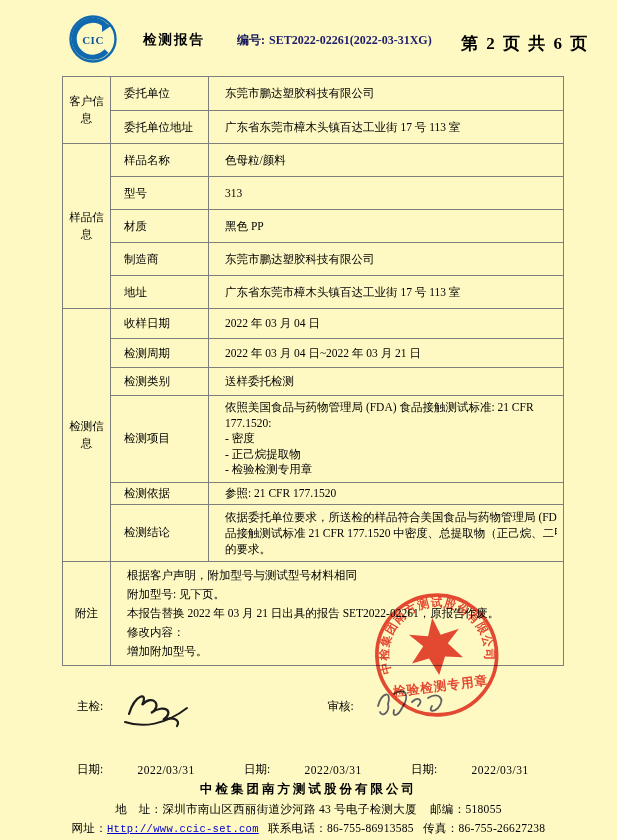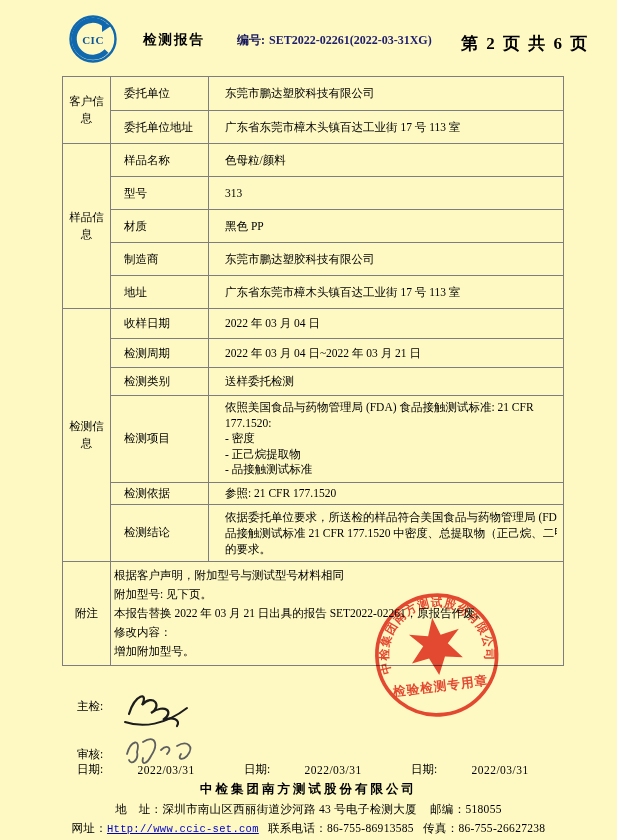--- a/index.html
+++ b/index.html
@@ -28,21 +28,21 @@
   td.sec { text-align:center; line-height:17px; padding:0 6px; }
   td.lbl { padding-left:13px; }
   td.val { padding-left:16px; }
   td.ml  { padding:4px 6px 4px 16px; }
   .ln    { white-space:nowrap; overflow:hidden; }
   .ln-items { line-height:15.5px; }
   .ln-conc  { line-height:16px; }
   .ln-note  { line-height:19px; }
 
   
-  .sig-row  { position:absolute; left:62px; top:684px; width:501px; height:50px; display:flex;flex-direction:column; }
+  .sig-row  { position:absolute; left:62px; top:684px; width:501px; height:50px; display:flex; }
   .sig-col  { flex:1 1 0; display:flex; align-items:flex-start; padding-left:15px; }
   .sig-col .slbl { font-size:11.5px; margin-top:15px; white-space:nowrap; }
   .sig-col svg   { margin-left:10px; }
   .date-row { position:absolute; left:62px; top:737px; width:501px; display:flex;margin-top:25px; }
   .date-col { flex:1 1 0; display:flex; align-items:center; padding-left:15px; font-size:11.5px; }
   .date-col .dval { flex:1; text-align:center; letter-spacing:0.5px; }
 
   
   .stamp {
     position:absolute; left:371px; top:586px; width:132px; height:142px;
@@ -129,39 +129,39 @@
       <td class="lbl">检测类别</td>
       <td class="val">送样委托检测</td>
     </tr>
     <tr style="height:78px">
       <td class="lbl">检测项目</td>
       <td class="ml">
         <div class="ln ln-items">依照美国食品与药物管理局 (FDA) 食品接触测试标准: 21 CFR</div>
         <div class="ln ln-items">177.1520:</div>
         <div class="ln ln-items">-  密度</div>
         <div class="ln ln-items">-  正己烷提取物</div>
-        <div class="ln ln-items">-  品接触测试标准</div>
+        <div class="ln ln-items">-  检验检测专用章</div>
       </td>
     </tr>
     <tr style="height:22px">
       <td class="lbl">检测依据</td>
       <td class="val">参照: 21 CFR 177.1520</td>
     </tr>
     <tr style="height:50px">
       <td class="lbl">检测结论</td>
       <td class="ml">
         <div class="ln ln-conc">依据委托单位要求，所送检的样品符合美国食品与药物管理局 (FDA) 食</div>
         <div class="ln ln-conc">品接触测试标准 21 CFR 177.1520 中密度、总提取物（正己烷、二甲苯）</div>
         <div class="ln ln-conc">的要求。</div>
       </td>
     </tr>
 
     <tr style="height:96px">
       <td class="sec">附注</td>
-      <td class="ml" colspan="2" style="padding-left:3px">
+      <td class="ml" colspan="2" style="padding-left:16px">
         <div class="ln ln-note">根据客户声明，附加型号与测试型号材料相同</div>
         <div class="ln ln-note">附加型号: 见下页。</div>
         <div class="ln ln-note">本报告替换 2022 年 03 月 21 日出具的报告 SET2022-02261，原报告作废。</div>
         <div class="ln ln-note">修改内容：</div>
         <div class="ln ln-note">增加附加型号。</div>
       </td>
     </tr>
   </tbody>
     </table>
 

